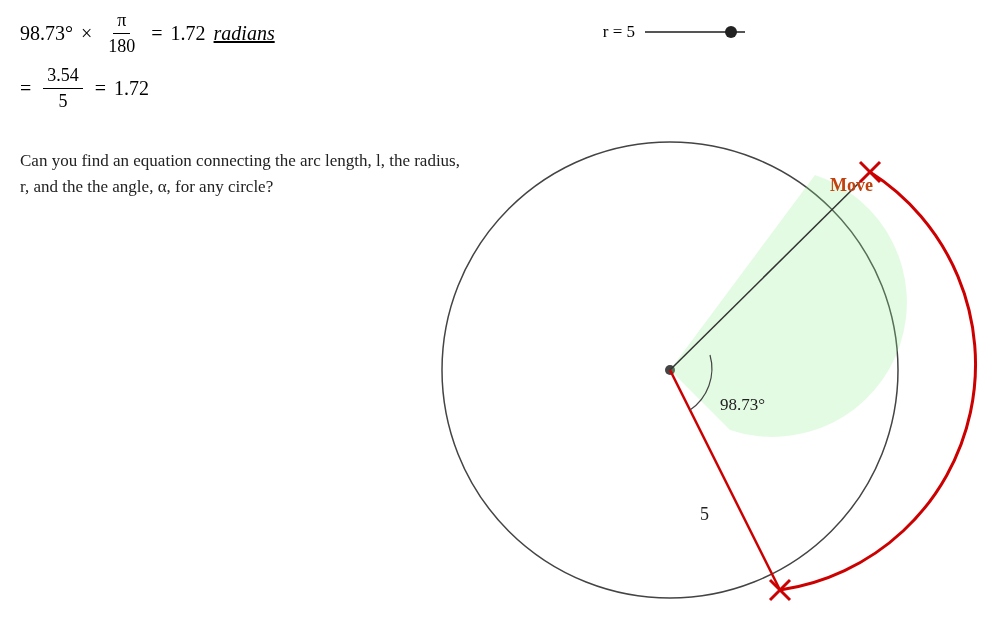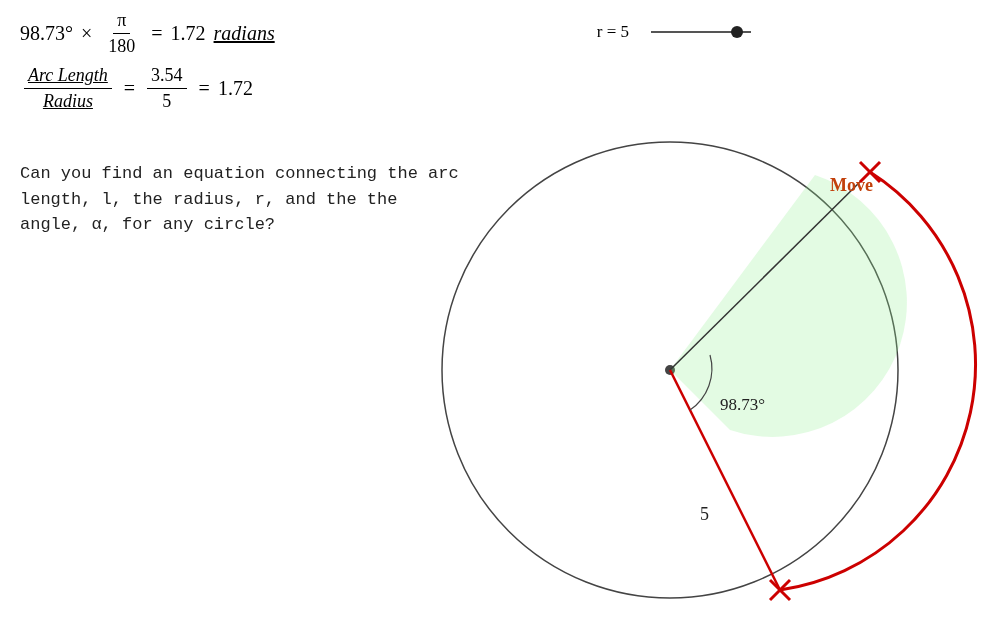--- a/index.html
+++ b/index.html
@@ -56,34 +56,33 @@
       font-size: 20px;
       margin-top: 4px;
     }
 
     .question-text {
       position: absolute;
       top: 148px;
       left: 20px;
       width: 440px;
       font-size: 17px;
-      font-family: Liberation Mono, monospace;
+      font-family: Liberation Serif, serif;
       line-height: 1.5;
       color: #222;
-      margin-top: 13px;
     }
 
     
     .radius-control {
       position: absolute;
       top: 22px;
-      right: 242px;
-      display: flex;
-      align-items: center;
-      gap: 22px;
+      right: 248px;
+      display: flex;
+      align-items: center;
+      gap: 10px;
       text-align: center;
     }
 
     .radius-label {
       font-size: 17px;
       font-family: Georgia, serif;
     }
 
     .slider-track {
       width: 100px;
@@ -136,24 +135,20 @@
     <span class="fraction">
       <span class="numerator">π</span>
       <span class="denominator">180</span>
     </span>
     <span>=</span>
     <span>1.72</span>
     <span class="italic">radians</span>
   </div>
 
   <div class="equation-line2">
-    <span class="fraction">
-      <span class="numerator italic">Arc Length</span>
-      <span class="denominator italic">Radius</span>
-    </span>
     <span>=</span>
     <span class="fraction">
       <span class="numerator">3.54</span>
       <span class="denominator">5</span>
     </span>
     <span>=</span>
     <span>1.72</span>
   </div>
 </div>
 

